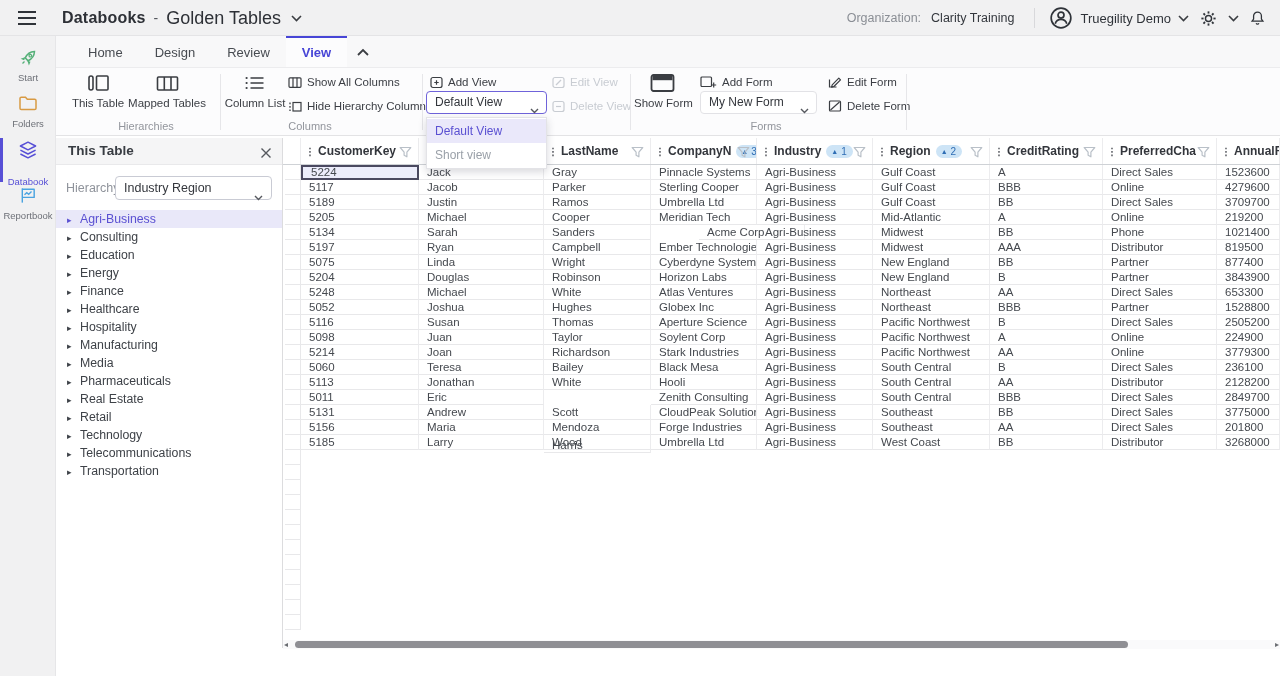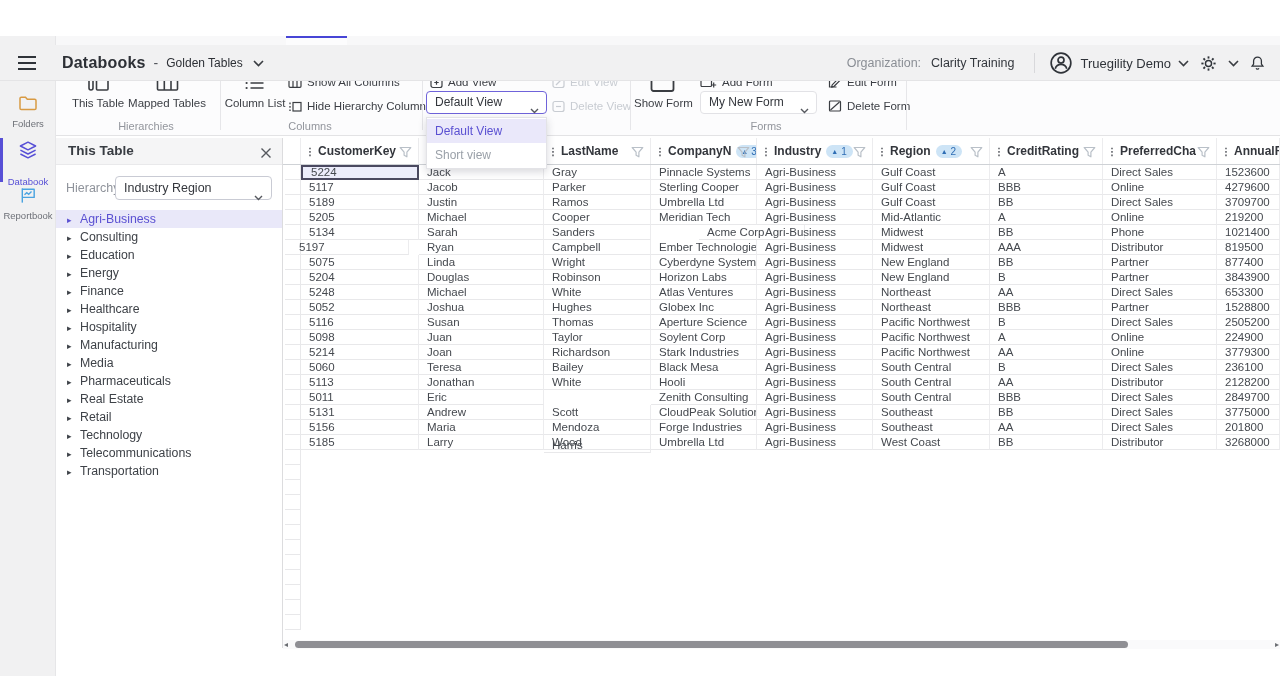--- a/index.html
+++ b/index.html
@@ -1,26 +1,26 @@
 <!DOCTYPE html>
 <html><head>
 <meta charset="utf-8">
 <style>
   * { box-sizing: border-box; margin: 0; padding: 0; }
   html,body { width:1280px; height:676px; }
   body { font-family:"Liberation Sans", sans-serif; background:#fff; overflow:hidden; }
   .app { position:relative; width:1280px; height:676px; background:#fff; overflow:hidden; }
 
   
-  .topbar { position:absolute; left:0; top:0; width:1280px; height:36px; background:#f1f1f2; border-bottom:1px solid #e4e4e6; z-index:5;margin-top:45px; }
+  .topbar { position:absolute; left:0; top:0; width:1280px; height:36px; background:#f1f1f2; border-bottom:1px solid #e4e4e6; z-index:5; }
   .hamburger { position:absolute; left:17px; top:9px; width:20px; height:18px; cursor:pointer; }
   .title-wrap { position:absolute; left:62px; top:0; height:36px; display:flex; align-items:center; gap:8px; }
   .app-title { font-size:16px; font-weight:700; color:#2d3036; letter-spacing:.2px; }
   .title-sep { font-size:14px; color:#55585e; }
-  .book-title { font-size:12px; color:#2d3036; }
+  .book-title { font-size:18px; color:#2d3036; }
   .tb-caret { margin-left:2px; display:inline-flex; }
   .tb-right { position:absolute; right:14px; top:0; height:36px; display:flex; align-items:center; gap:10px; }
   .org-label { font-size:12.5px; color:#8a8e95; }
   .org-value { font-size:12.5px; color:#33373d; margin-right:6px; }
   .tb-divider { width:1px; height:20px; background:#d8d8db; margin:0 4px; }
   .user-chip { display:flex; align-items:center; gap:7px; cursor:pointer; }
   .user-name { font-size:13px; color:#2f3339; }
   .tb-icon { display:inline-flex; cursor:pointer; }
 
   
@@ -535,21 +535,21 @@
           <div class="dcell" style="left: 261px; width: 107px;">Sanders</div>
           <div class="dcell" style="left: 368px; width: 106px; margin-left: 48px;">Acme Corp</div>
           <div class="dcell" style="left: 474px; width: 116px;">Agri-Business</div>
           <div class="dcell" style="left: 590px; width: 117px;">Midwest</div>
           <div class="dcell" style="left: 707px; width: 113px;">BB</div>
           <div class="dcell" style="left: 820px; width: 114px;">Phone</div>
           <div class="dcell" style="left: 934px; width: 63px;">1021400</div>
         </div>
         <div class="drow" style="top: 102px;">
           <div class="gcell"></div>
-          <div class="dcell" style="left: 8px; width: 118px;">5197</div>
+          <div class="dcell" style="left: 18px; width: 118px;">5197</div>
           <div class="dcell" style="left: 136px; width: 125px;">Ryan</div>
           <div class="dcell" style="left: 261px; width: 107px;">Campbell</div>
           <div class="dcell" style="left: 368px; width: 106px;">Ember Technologies</div>
           <div class="dcell" style="left: 474px; width: 116px;">Agri-Business</div>
           <div class="dcell" style="left: 590px; width: 117px;">Midwest</div>
           <div class="dcell" style="left: 707px; width: 113px;">AAA</div>
           <div class="dcell" style="left: 820px; width: 114px;">Distributor</div>
           <div class="dcell" style="left: 934px; width: 63px;">819500</div>
         </div>
         <div class="drow" style="top: 117px;">

